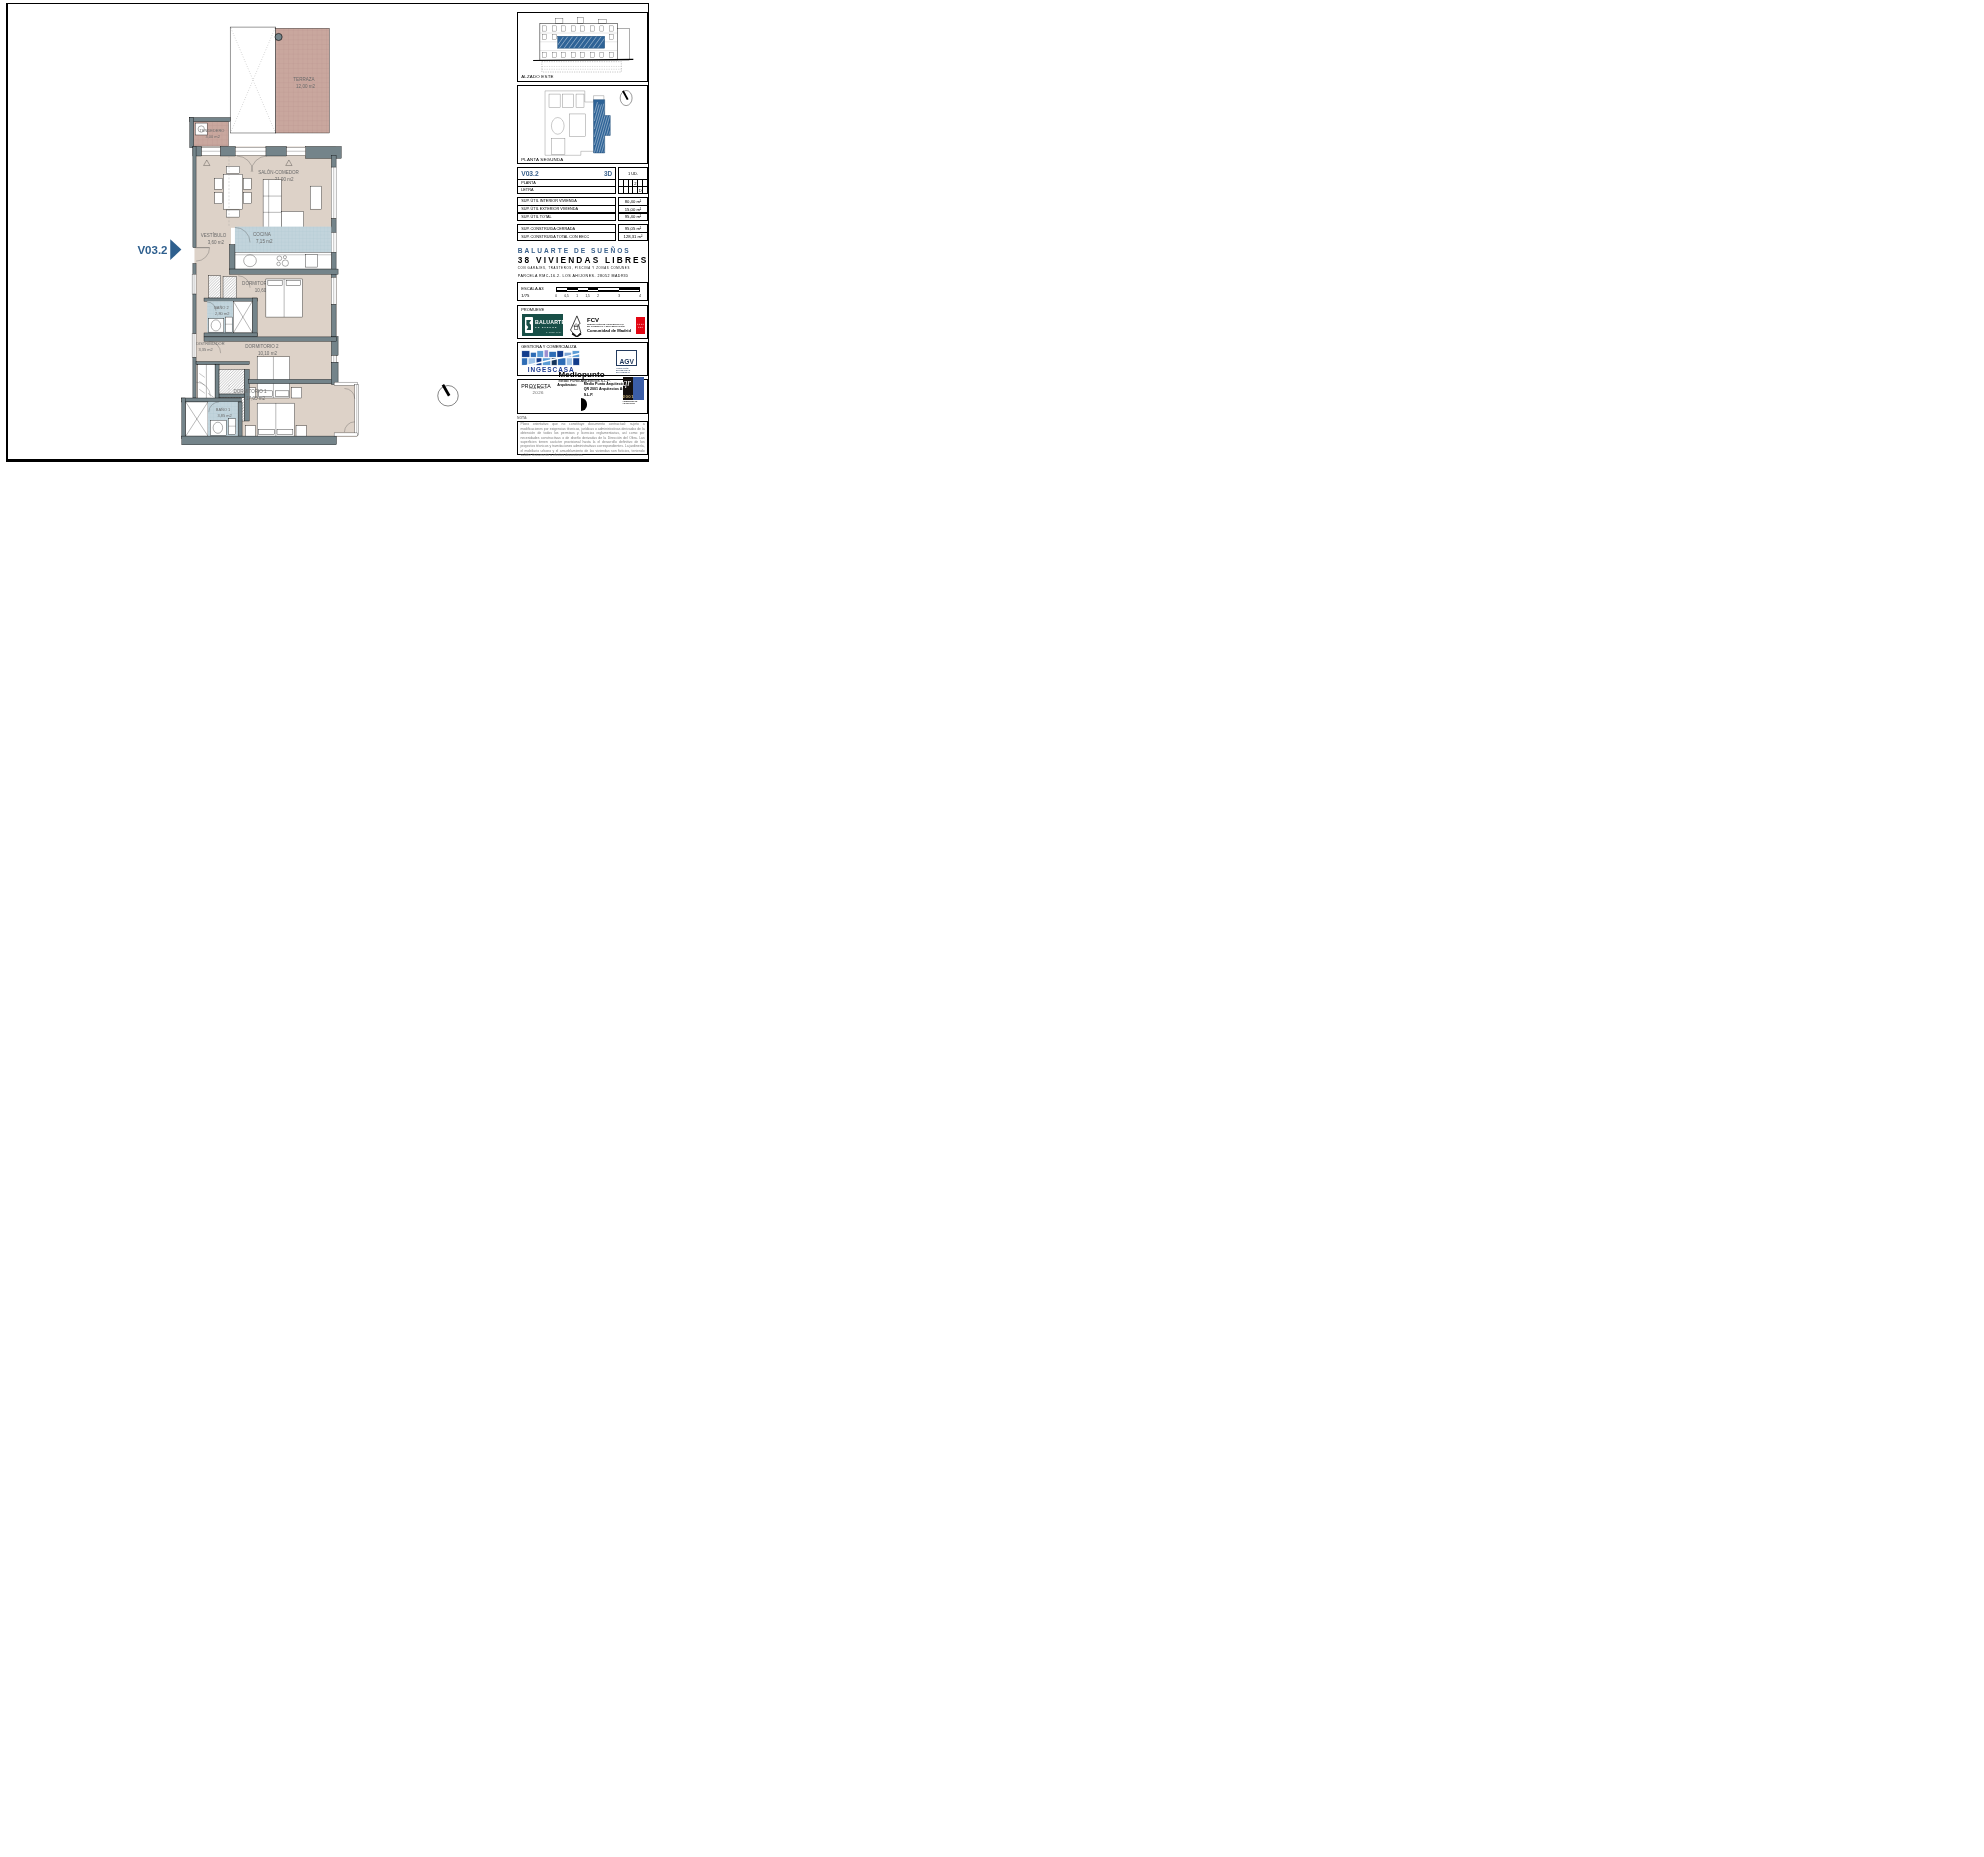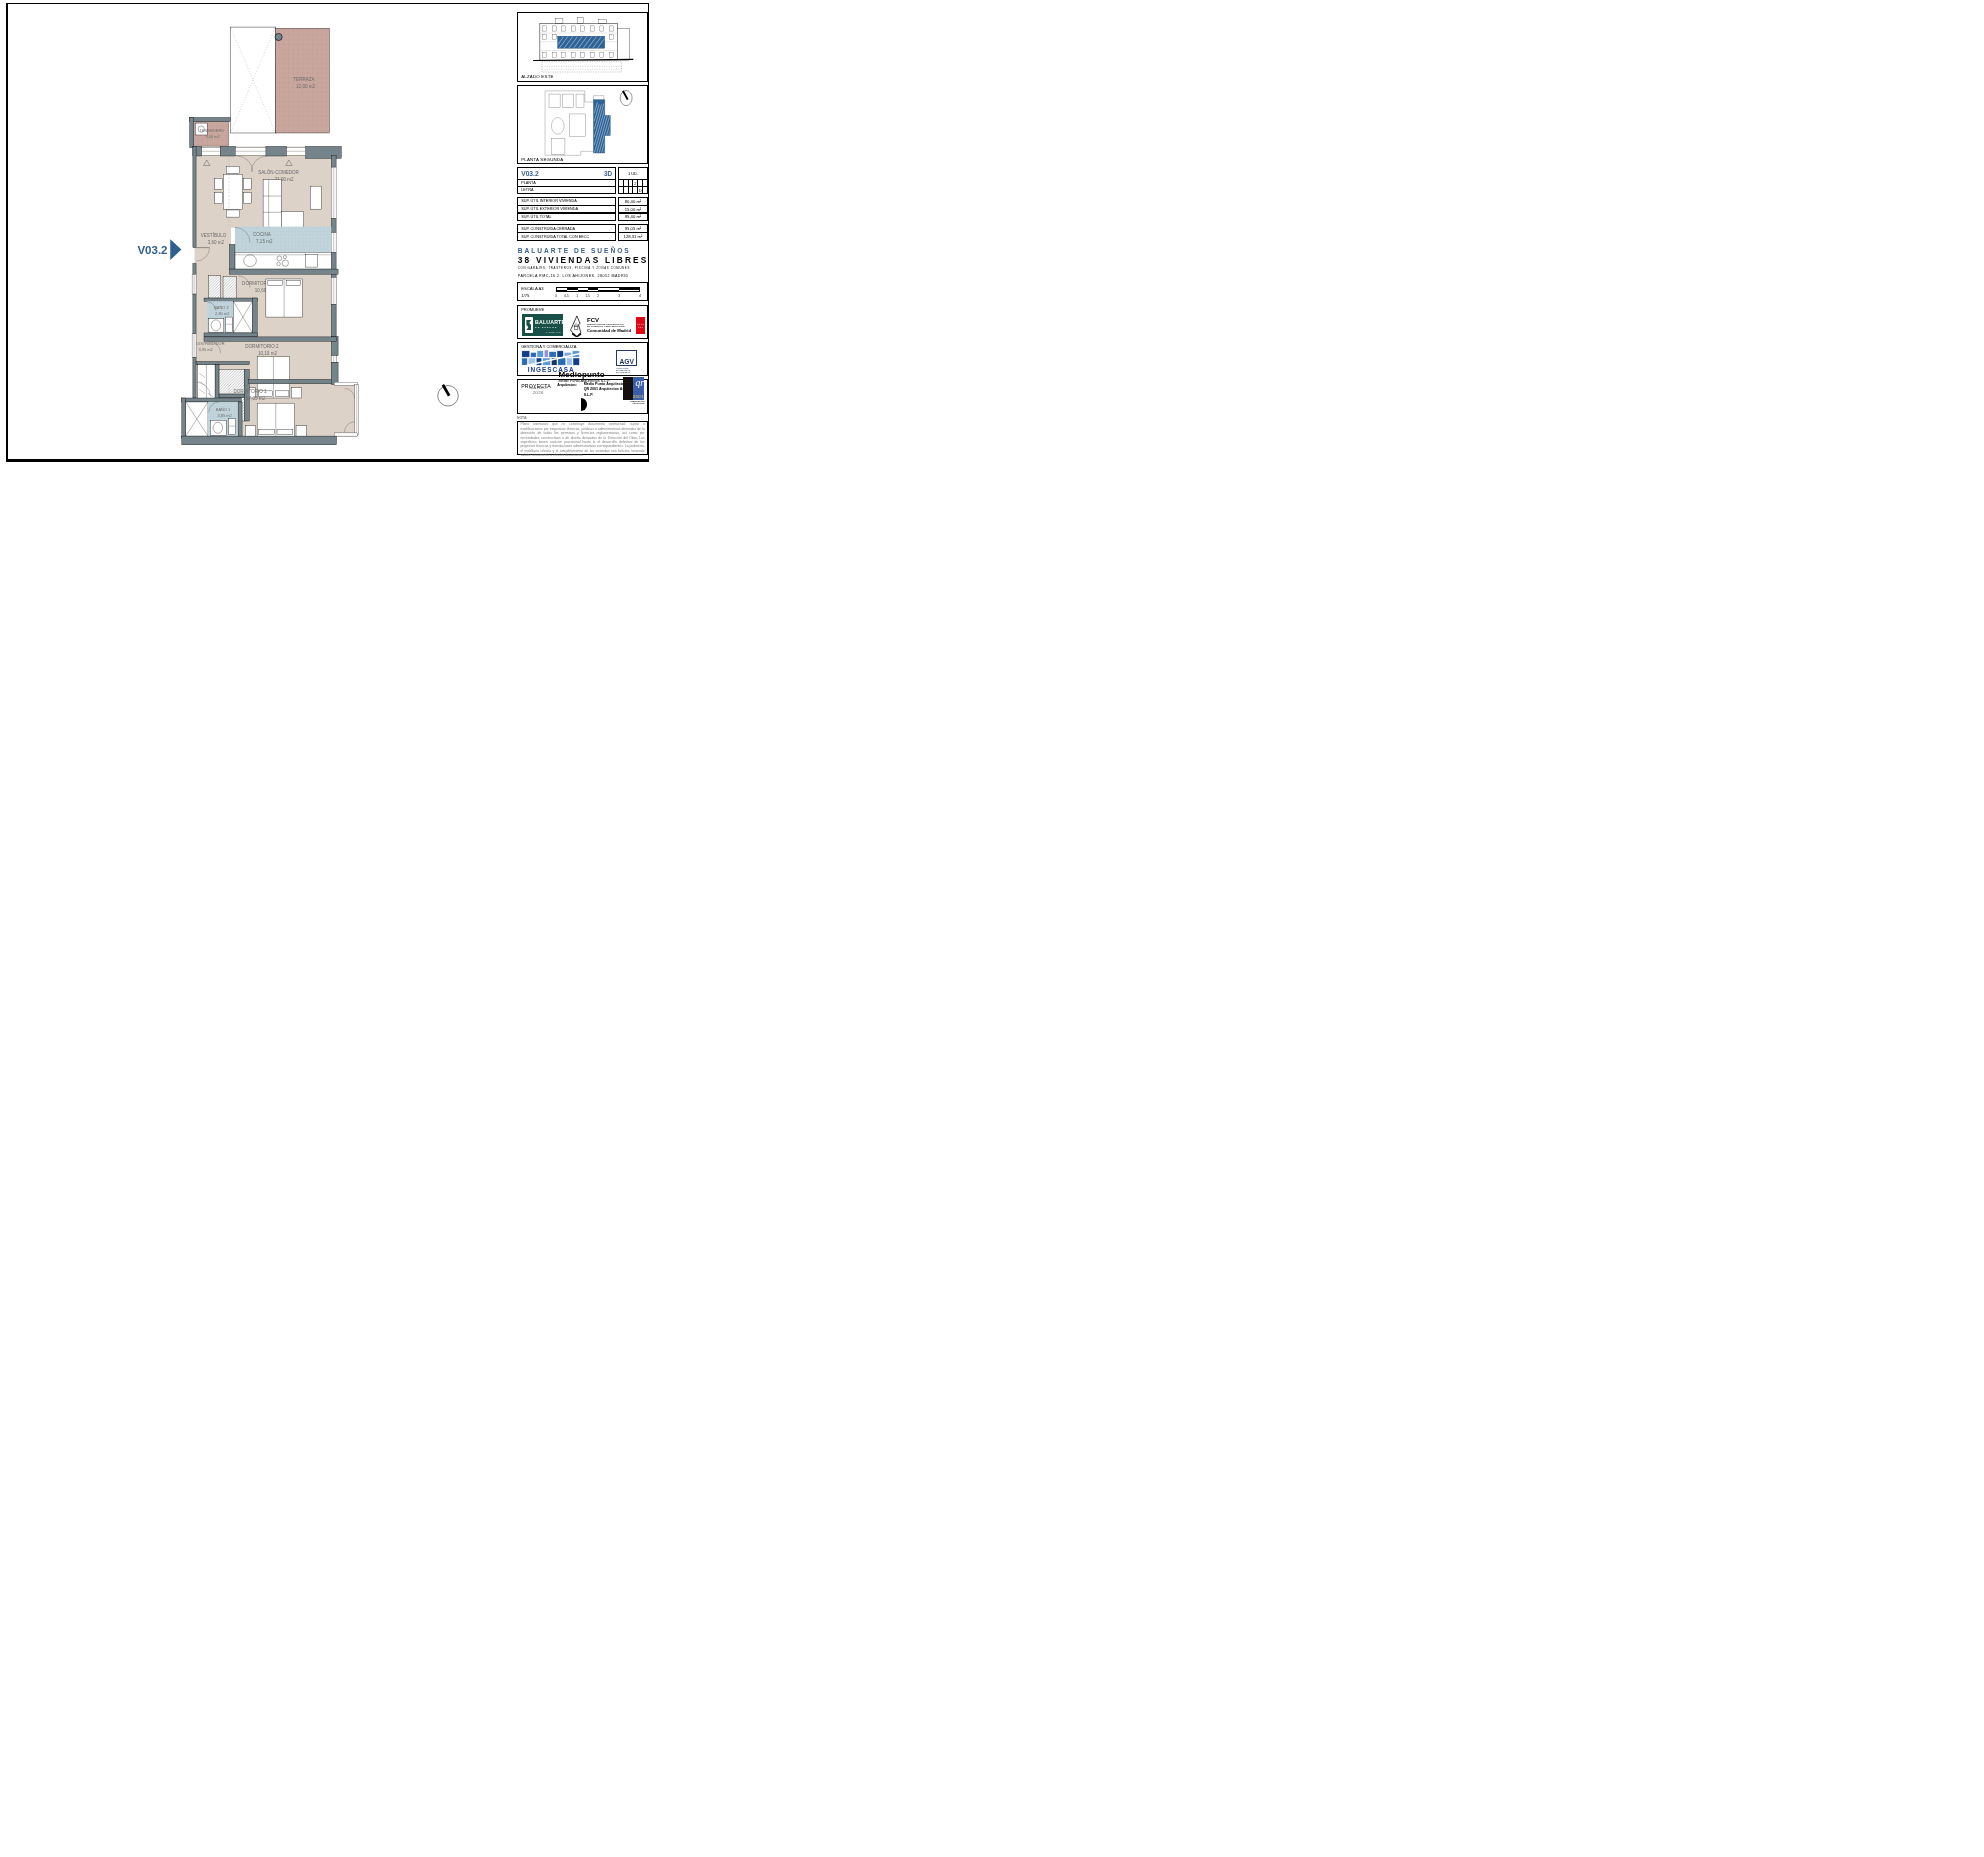--- a/index.html
+++ b/index.html
@@ -69,21 +69,21 @@
   .proy-name{font-size:5.2px;letter-spacing:0.2px;margin-top:1.2px;width:34px;}
   .arq-lab{font-size:3.4px;font-weight:bold;margin-top:1.6px;width:24px;}
   .arq-col{font-size:3.6px;font-weight:bold;line-height:1.5;}
   .proy-bot{position:absolute;left:3.2px;bottom:1.6px;right:2.4px;display:flex;align-items:center;gap:3.2px;}
   .marzo{color:#666;font-size:4.4px;letter-spacing:0.4px;text-align:center;width:34px;line-height:1.3;}
   .mp{display:flex;align-items:center;gap:18px;flex-direction:column;}
   .mp-col{text-align:left;}
   .mp-name{font-weight:800;font-size:8px;letter-spacing:0.1px;}
   .mp-sub{font-size:3.8px;margin-top:0.4px;}
   .halfdisc{width:6px;height:13.5px;background:#000;border-radius:0 6.7px 6.7px 0;margin-top:-3.2px;}
-  .qr{margin-left:auto;text-align:right;width:22px;}
+  .qr{margin-left:auto;text-align:left;width:22px;}
   .qr-box{width:21.4px;height:23px;display:flex;position:relative;}
   .qr-box .bl{width:50%;background:#14100e;} .qr-box .bu{width:50%;background:#3b5ea8;}
   .qr-box .scr{position:absolute;left:0;top:1.6px;width:100%;color:#fff;font-family:"Liberation Serif",serif;font-style:italic;font-size:9.5px;}
   .qr-box .yr{position:absolute;left:0;bottom:0.8px;width:100%;color:#c8b078;font-weight:bold;font-size:4.4px;letter-spacing:0.4px;}
   .qr-sub{font-size:1.9px;font-weight:bold;margin-top:0.4px;letter-spacing:0.1px;}
   .nota{height:34px;border:0.6px solid #000;padding:0.8px 2.4px;box-sizing:border-box;}
   .nota-lab{font-size:3.4px;color:#7d7d7d;font-weight:bold;}
   .nota-tx{font-size:3.4px;color:#7d7d7d;text-align:justify;line-height:1.28;margin-top:0.4px;}
   
   .rlabel{font-family:"Liberation Sans",sans-serif;font-size:11.5px;fill:#6b6b6b;text-anchor:middle;}

